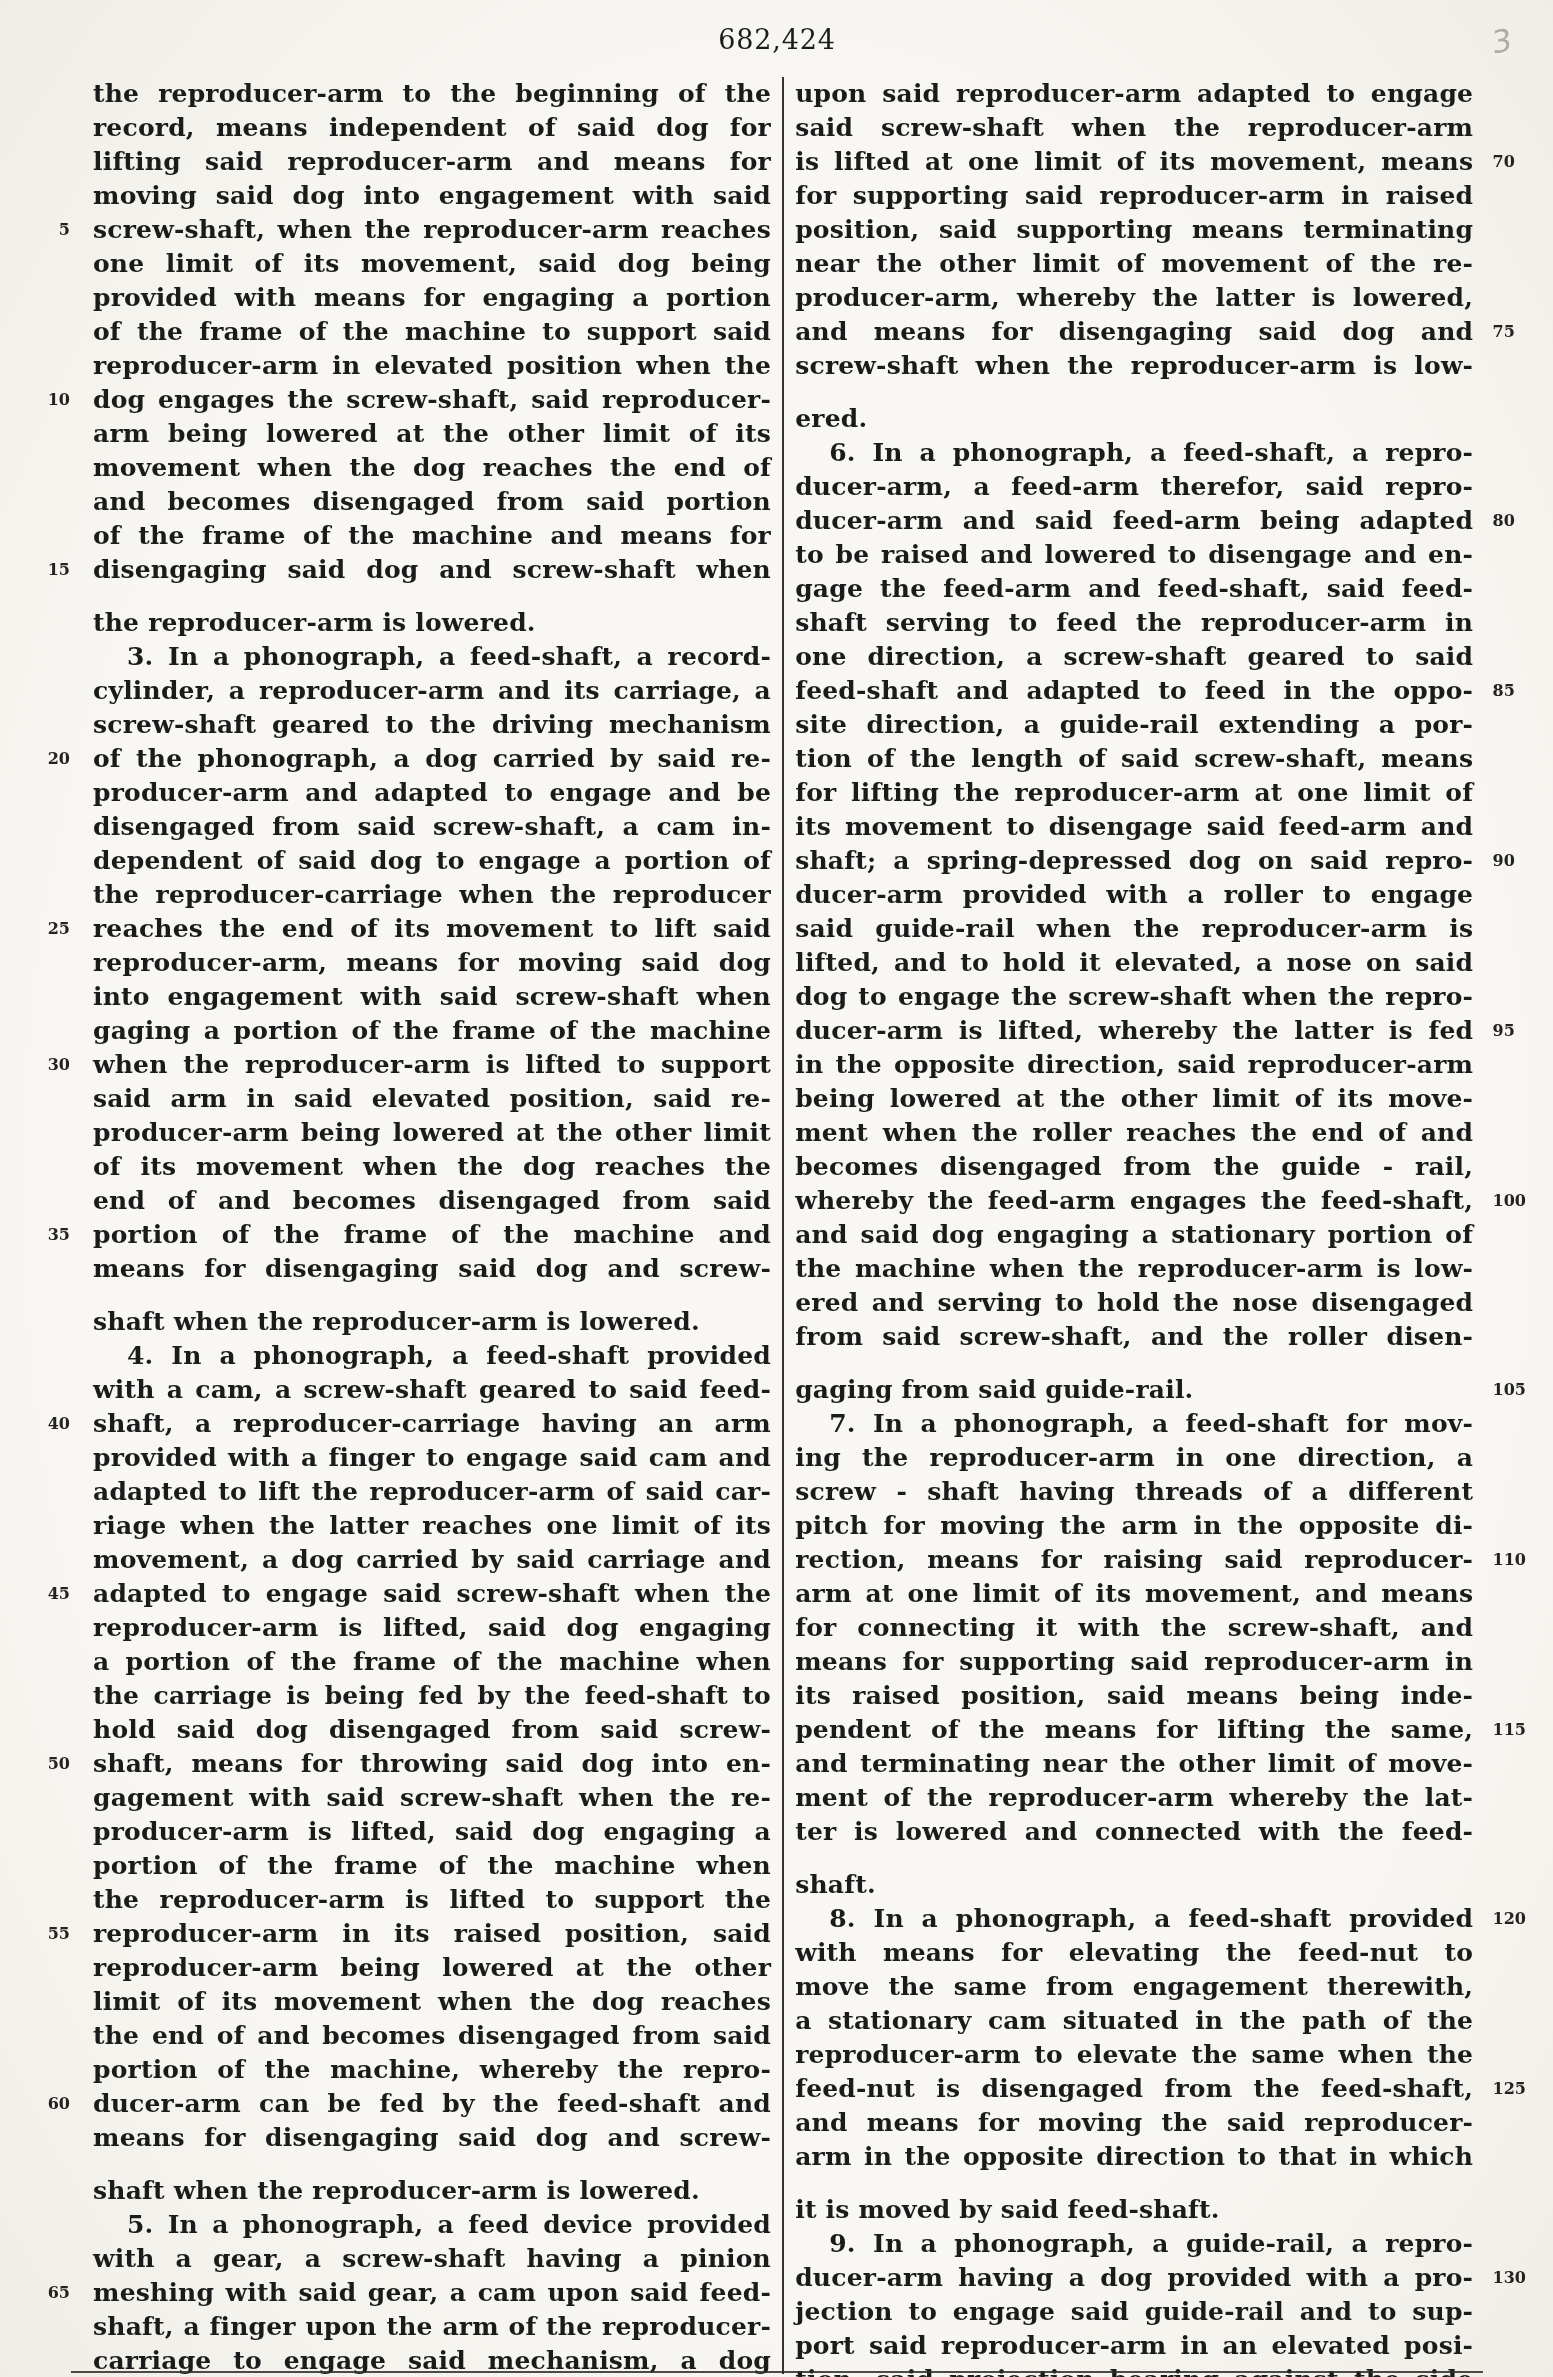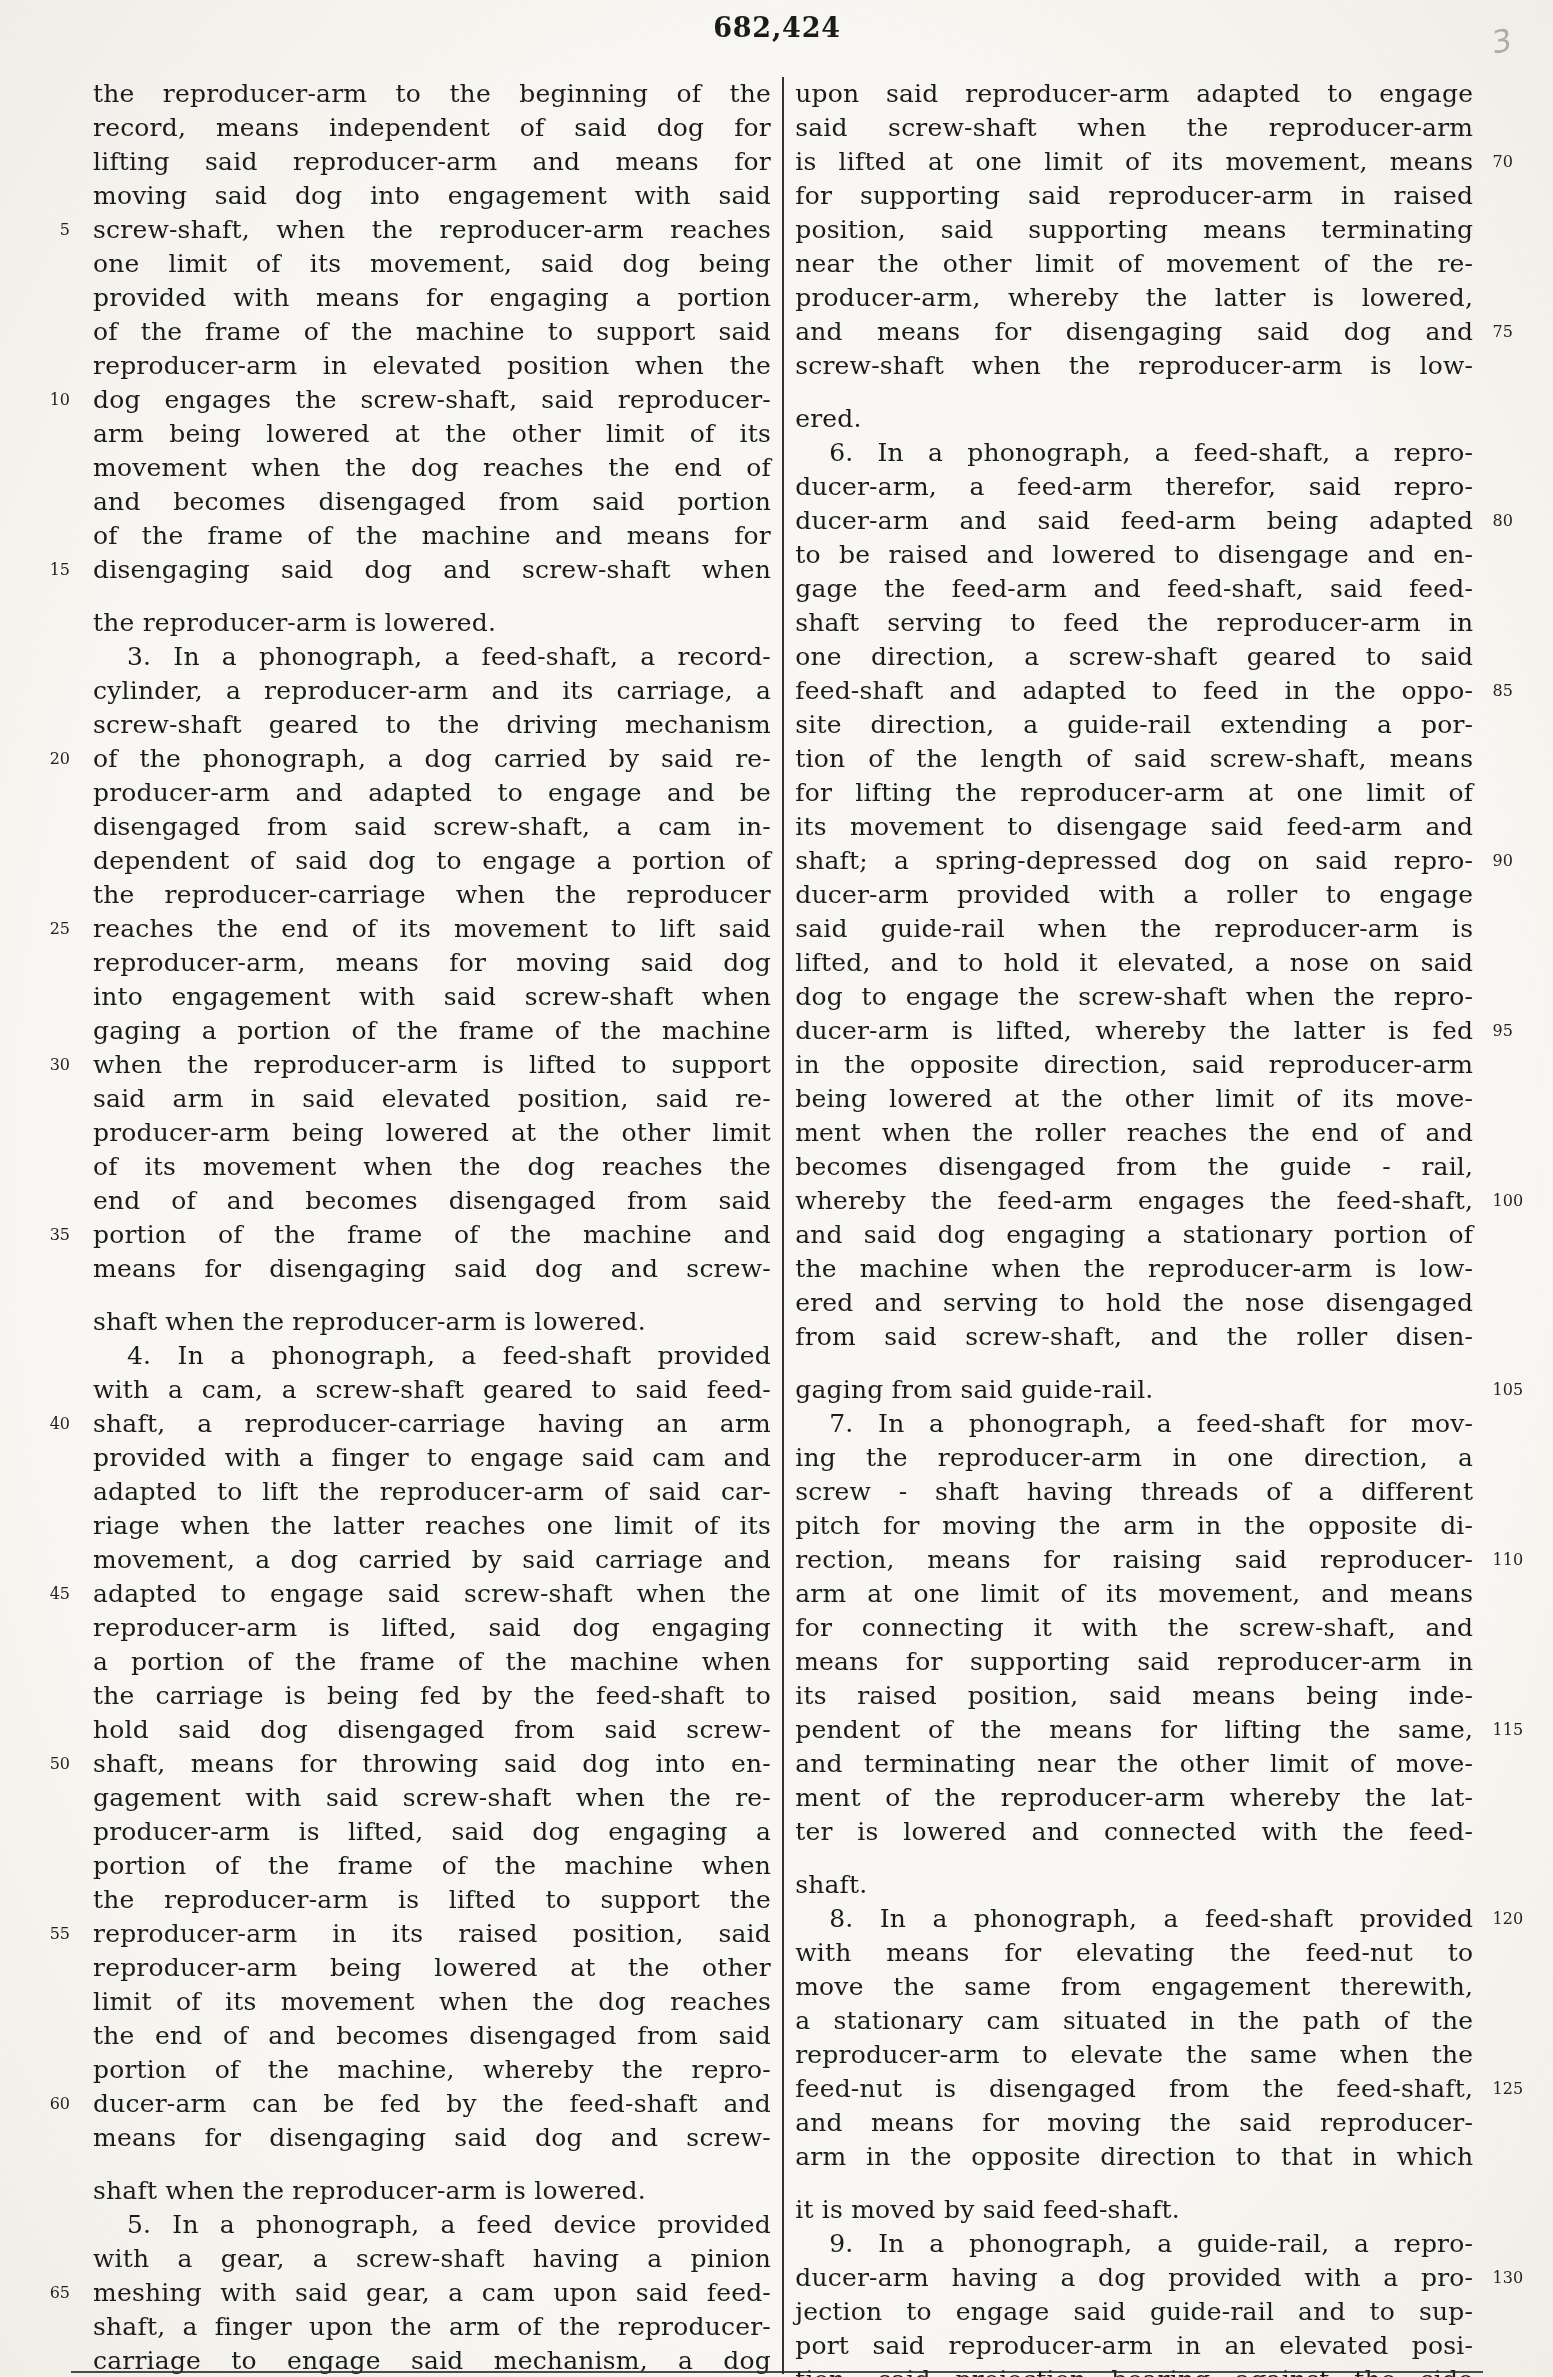--- a/index.html
+++ b/index.html
@@ -11,26 +11,26 @@
     position: relative;
     width: 1554px;
     height: 2377px;
     background: radial-gradient(ellipse at center, #f8f7f3 65%, #efede6 100%);
     font-family: "DejaVu Serif", "Liberation Serif", serif;
     color: #1b1b1b;
     overflow: hidden;
   }
   .patent-number {
     position: absolute;
-    top: 12px;
+    top: 24px;
     left: 0;
     right: 0;
     text-align: center;
     font-size: 27px;
-    font-weight: 700;
+    font-weight: 400;
     letter-spacing: 0.8px;
   }
   .margin-mark {
     position: absolute;
     top: 22.6px;
     right: 42px;
     font-size: 31px;
     color: #8d897e;
     opacity: 0.65;
     transform: rotate(-10deg) skewX(-8deg);
@@ -38,20 +38,21 @@
   }
   .columns {
     position: absolute;
     top: 77px;
     left: 0;
     display: flex;
     align-items: flex-start;
   }
   .column {
     width: 678px;
+    font-weight: bold;
   }
   .column.numbers-left  { margin-left: 93px; }
   .column.numbers-right { margin-left: 11.3px; }
   .divider {
     width: 1.6px;
     height: 2297px;
     background: #35332f;
     margin-left: 11.3px;
   }
   .line {

